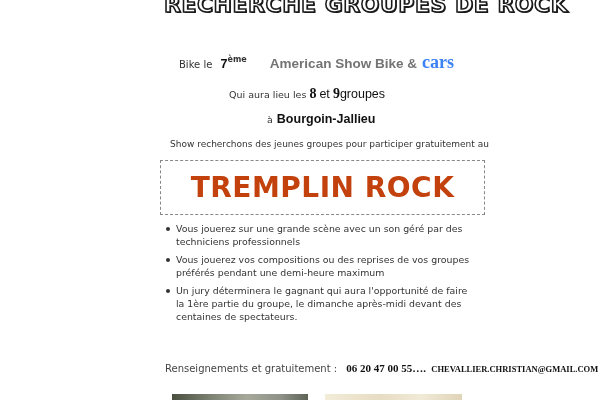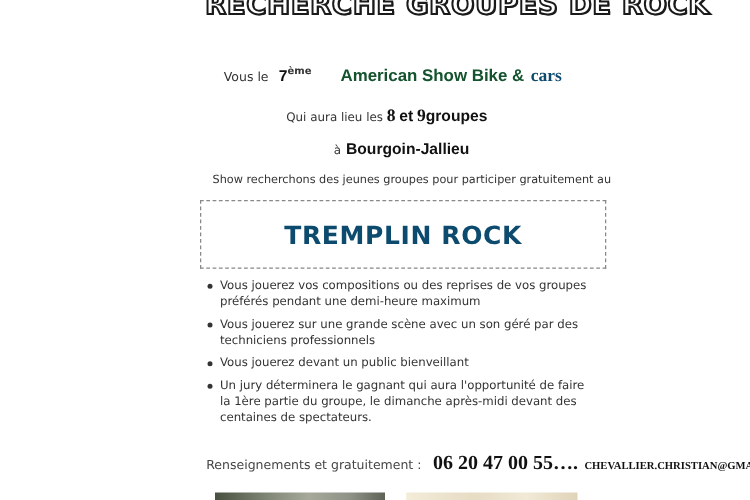--- a/index.html
+++ b/index.html
@@ -13,61 +13,61 @@
     font-family: "DejaVu Sans", sans-serif;
     font-weight: bold; font-size: 22px; letter-spacing: 0.5px;
     color: #ffffff;
     -webkit-text-stroke: 1.6px #1a1a1a;
     text-shadow: 1px 1px 0 #1a1a1a;
   }
 
   .event-line { left: 179px; top: 52px; font-size: 10px; color: #333; }
   .event-line .ord { font-family: "Liberation Sans", sans-serif; font-weight: bold; font-size: 12.5px; color: #111; margin-left: 5px; position: relative; }
   .event-line .sup { font-size: 8px; vertical-align: 6px; font-weight: bold; margin-right: 20px; }
-  .event-line .name { font-family: "Liberation Sans", sans-serif; font-weight: bold; font-size: 13.5px; color: #14532d; }
-  .event-line .cars { font-family: "Liberation Serif", serif; font-weight: bold; font-size: 14px; color: #0c4a6e; margin-left: 2px; }
+  .event-line .name { font-family: "Liberation Sans", sans-serif; font-weight: bold; font-size: 13.5px; color: #737373; }
+  .event-line .cars { font-family: "Liberation Serif", serif; font-weight: bold; font-size: 18px; color: #3b82f6; margin-left: 2px; }
 
   .date-line { left: 229px; top: 86px; font-size: 9.5px; color: #333; }
-  .date-line .big { font-family: "Liberation Sans", sans-serif; font-weight: bold; font-size: 12.5px; color: #111; }
+  .date-line .big { font-family: "Liberation Sans", sans-serif; font-weight: normal; font-size: 12.5px; color: #111; }
   .date-line .big1 { font-family: "Liberation Serif", serif; font-weight: bold; font-size: 14px; }
 
   .place-line { left: 267px; top: 112px; font-size: 9.5px; color: #333; }
   .place-line .big { font-family: "Liberation Sans", sans-serif; font-weight: bold; font-size: 12.5px; color: #111; margin-left: 4px; }
 
   .intro { left: 170px; top: 139px; font-size: 9px; color: #333; }
 
   .tremplin-box {
     position: absolute; left: 160px; top: 160px; width: 325px; height: 55px;
     border: 1px dashed #888;
     display: flex; align-items: center; justify-content: center;
   }
   .tremplin-box span {
-    font-family: "DejaVu Sans", sans-serif; font-weight: bold; font-size: 20px; color: #0c4a6e; letter-spacing: 0.5px;
+    font-family: "DejaVu Sans", sans-serif; font-weight: bold; font-size: 28px; color: #c2410c; letter-spacing: 0.5px;
   }
 
   .bullets { position: absolute; left: 162px; top: 222px; width: 330px; font-size: 9.4px; color: #333; line-height: 13px; }
   .bullet { position: relative; padding-left: 14px; margin-bottom: 5px; }
   .bullet .dot { position: absolute; left: 4px; top: 5px; width: 4px; height: 4px; border-radius: 50%; background: #333; }
   .bullet p { white-space: normal; }
 
   .contact { left: 165px; top: 362px; font-size: 10px; color: #444; }
-  .contact .phone { font-family: "Liberation Serif", serif; font-weight: bold; font-size: 16px; color: #111; margin-left: 6px; }
+  .contact .phone { font-family: "Liberation Serif", serif; font-weight: bold; font-size: 11px; color: #111; margin-left: 6px; }
   .contact .email { font-family: "Liberation Serif", serif; font-weight: bold; font-size: 8.5px; color: #111; margin-left: 2px; }
 
   .photo { position: absolute; top: 394px; height: 10px; }
   .photo-left { left: 172px; width: 136px; background: linear-gradient(90deg, #4a5040 0%, #7f8575 30%, #a6a99a 55%, #8d9187 80%, #5e6356 100%); }
   .photo-right { left: 325px; width: 137px; background: linear-gradient(90deg, #f3ecd8 0%, #e7dcc4 40%, #f1ead7 70%, #e0d4b8 100%); }
 </style>
 </head>
 <body>
 
 <div class="abs headline">RECHERCHE GROUPES DE ROCK</div>
 
 <div class="abs event-line">
-  <span>Vous le</span>
+  <span>Bike le</span>
   <span class="ord">7</span><span class="sup">ème</span>
   <span class="name">American Show Bike &amp;</span>
   <span class="cars">cars</span>
 </div>
 
 <div class="abs date-line">
   <span>Qui aura lieu les</span>
   <span class="big big1">8</span>
   <span class="big">et</span>
   <span class="big big1">9</span><span class="big">groupes</span>
@@ -79,29 +79,25 @@
 
 <div class="abs intro">Show recherchons des jeunes groupes pour participer gratuitement au</div>
 
 <div class="tremplin-box">
   <span>TREMPLIN ROCK</span>
 </div>
 
 <div class="bullets">
   <div class="bullet">
     <span class="dot"></span>
-    <p>Vous jouerez vos compositions ou des reprises de vos groupes préférés pendant une demi-heure maximum</p>
-  </div>
-  <div class="bullet">
-    <span class="dot"></span>
     <p style="width:300px">Vous jouerez sur une grande scène avec un son géré par des techniciens professionnels</p>
   </div>
   <div class="bullet">
     <span class="dot"></span>
-    <p>Vous jouerez devant un public bienveillant</p>
+    <p>Vous jouerez vos compositions ou des reprises de vos groupes préférés pendant une demi-heure maximum</p>
   </div>
   <div class="bullet">
     <span class="dot"></span>
     <p style="width:295px">Un jury déterminera le gagnant qui aura l'opportunité de faire la 1ère partie du groupe,  le dimanche après-midi devant des centaines de spectateurs.</p>
   </div>
 </div>
 
 <div class="abs contact">
   <span>Renseignements et gratuitement :</span>
   <span class="phone">06 20 47 00 55….</span>

